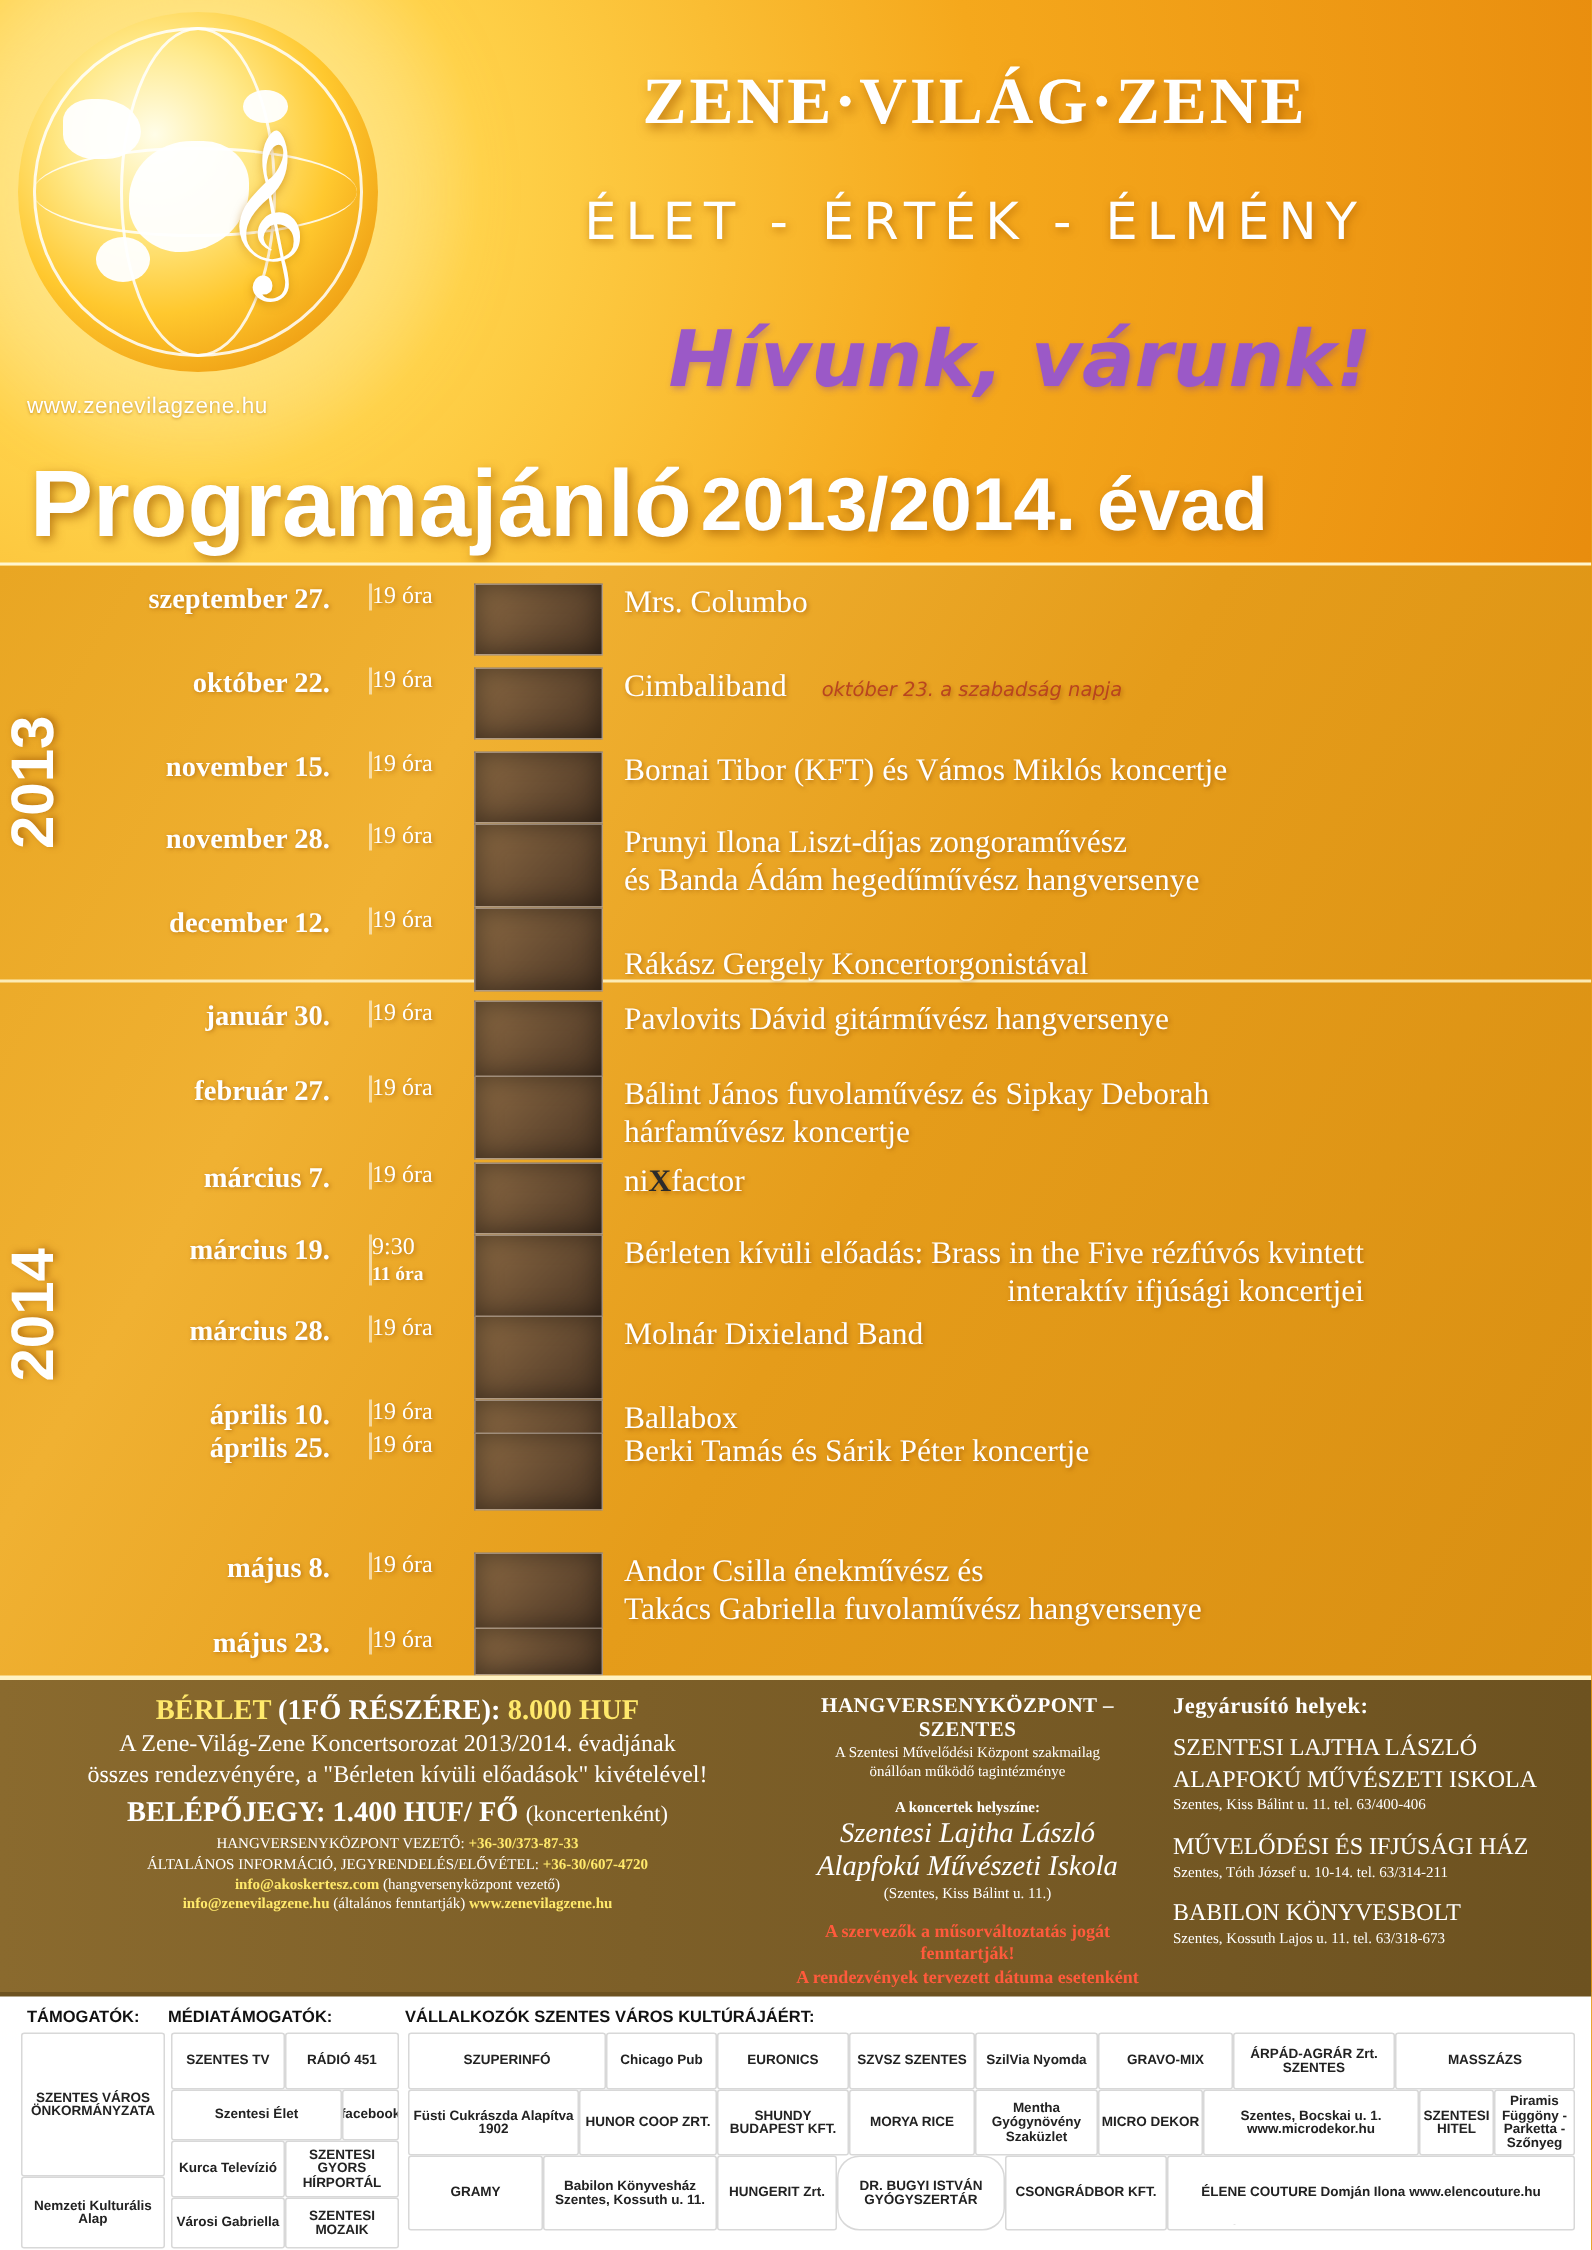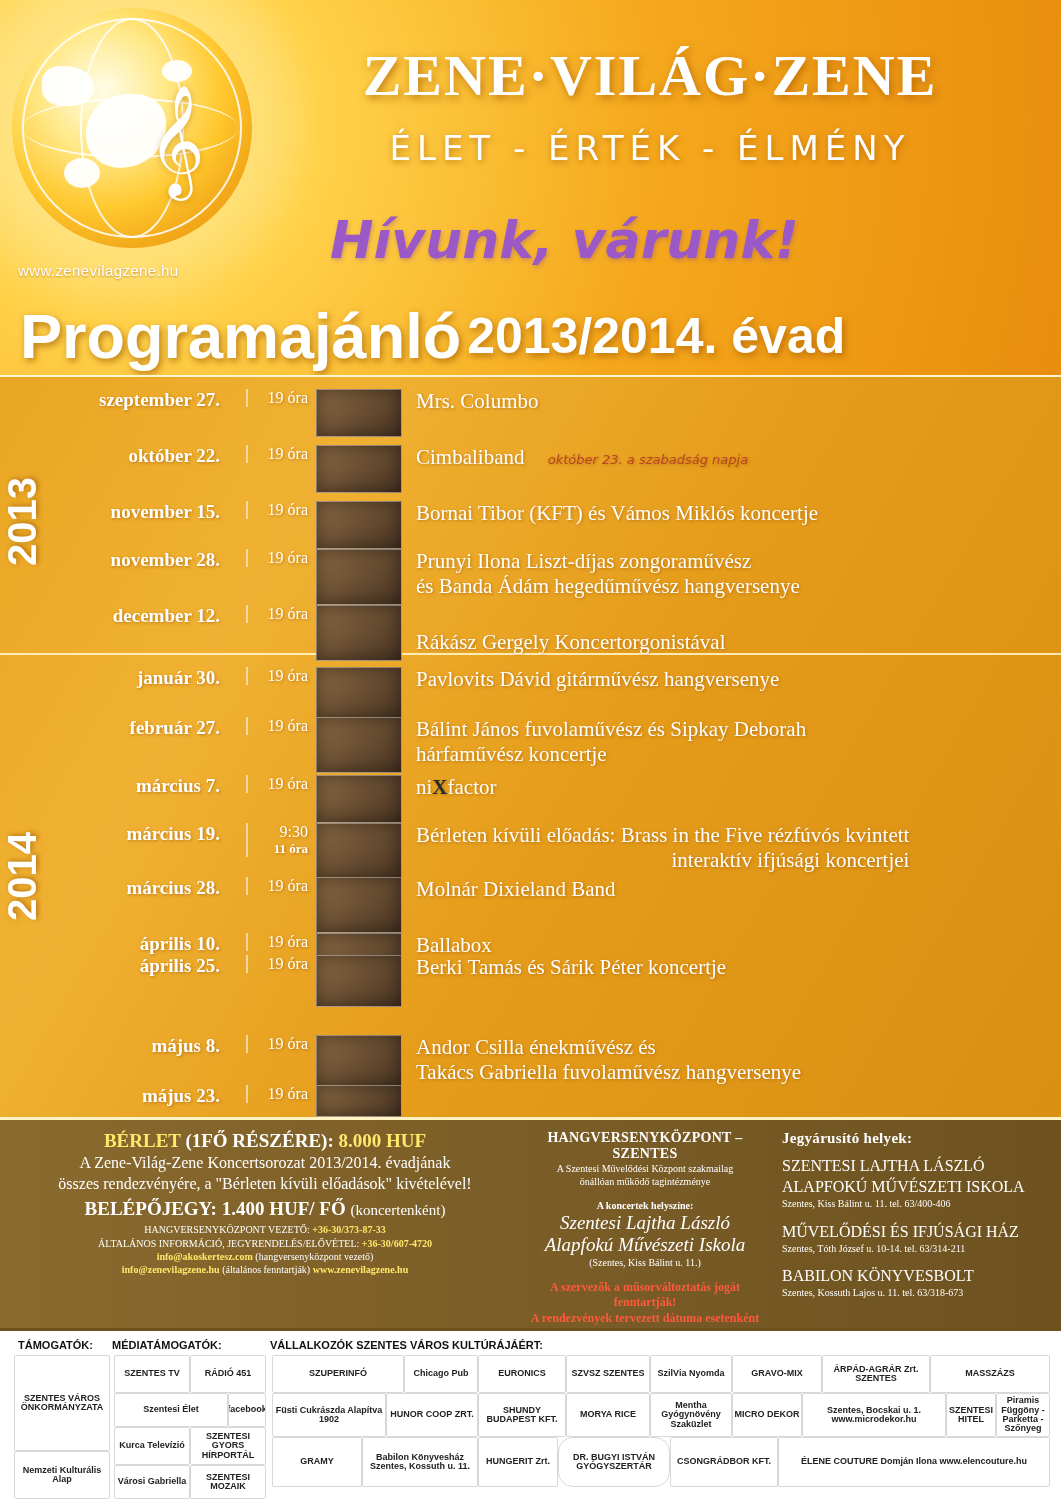--- a/index.html
+++ b/index.html
@@ -41,32 +41,32 @@
     position:absolute;left:148px;top:92px;color:#ffffff;font-size:96px;line-height:1;
     text-shadow:0 2px 6px rgba(180,110,0,.5);font-family:"DejaVu Sans",sans-serif;
   }
   .site-url{
     position:absolute;left:18px;top:262px;color:#ffffff;font-size:15px;
     font-family:"Liberation Sans",sans-serif;letter-spacing:.4px;
     text-shadow:0 1px 2px rgba(160,100,0,.6);
   }
   .title-main{
     position:absolute;left:250px;top:42px;width:800px;text-align:center;
-    color:#ffffff;font-size:58px;font-weight:bold;letter-spacing:2px;
+    color:#ffffff;font-size:44px;font-weight:bold;letter-spacing:2px;
     font-family:"Liberation Serif",serif;
     text-shadow:2px 3px 8px rgba(170,95,0,.75);
   }
   .title-sub{
     position:absolute;left:250px;top:128px;width:800px;text-align:center;
     color:#ffffff;font-size:34px;letter-spacing:6px;
     font-family:"DejaVu Sans",sans-serif;
     text-shadow:1px 2px 6px rgba(170,95,0,.7);
   }
   .title-call{
-    position:absolute;left:330px;top:210px;width:700px;
+    position:absolute;left:330px;top:210px;width:700px;text-align:center;
     color:#9b59c7;font-size:52px;font-style:italic;font-weight:bold;
     font-family:"DejaVu Sans",sans-serif;
     text-shadow:1px 2px 4px rgba(120,60,160,.35);
   }
   .prog-row{
     position:absolute;left:0;top:300px;width:1061px;height:72px;
     display:flex;align-items:center;
   }
   .prog-word{
     color:#ffffff;font-size:63px;font-weight:bold;margin-left:20px;
@@ -93,21 +93,21 @@
   .band2013{top:20px;height:250px;}
   .band2014{top:290px;height:420px;}
   .divider{position:absolute;left:0;width:1061px;height:2px;background:#fff3c4;opacity:.9;}
   .ev{position:absolute;left:60px;width:1000px;display:flex;align-items:flex-start;}
   .ev .date{
     width:160px;text-align:right;padding-right:26px;
     color:#ffffff;font-size:19px;font-weight:bold;font-family:"Liberation Serif",serif;
     text-shadow:1px 1px 3px rgba(150,80,0,.55);
   }
   .ev .time{
-    width:60px;text-align:right;color:#ffffff;font-size:16px;
+    width:60px;text-align:left;color:#ffffff;font-size:16px;
     font-family:"Liberation Serif",serif;border-left:2px solid rgba(255,255,255,.55);
     text-shadow:1px 1px 3px rgba(150,80,0,.55);
   }
   .ev .time .t2{display:block;font-size:13px;font-weight:bold;}
   .ev .thumb{
     width:84px;height:var(--th,58px);margin-left:8px;
     background:linear-gradient(135deg,#8c6a43,#4a3524);
     border:1px solid rgba(255,255,255,.35);
     box-shadow:inset 0 0 18px rgba(0,0,0,.45);
   }

